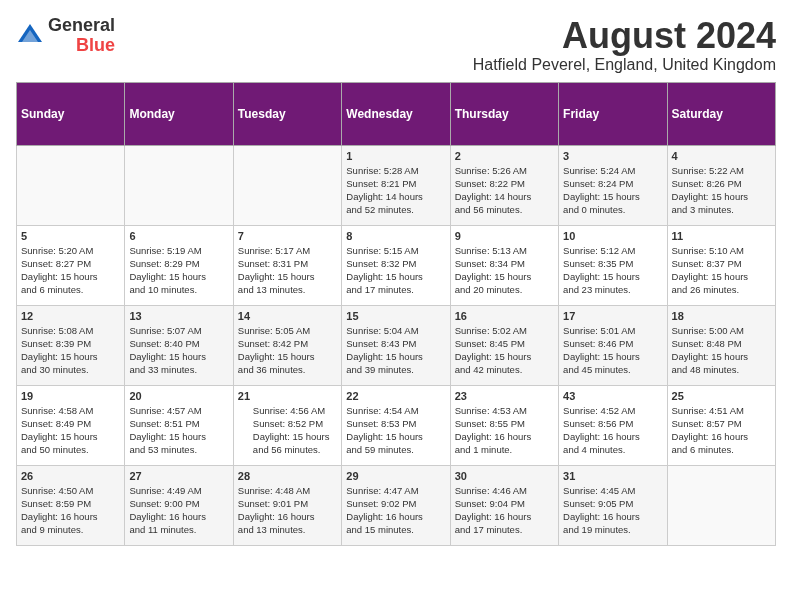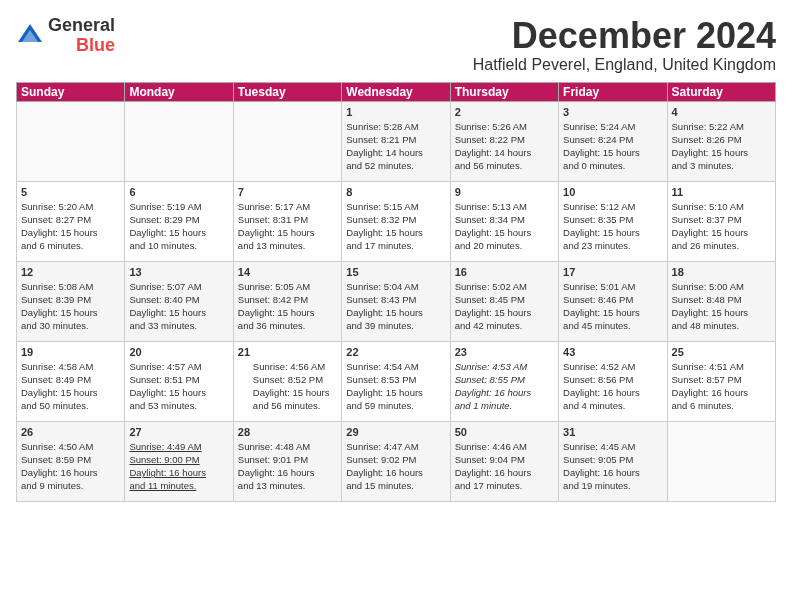--- a/index.html
+++ b/index.html
@@ -53,25 +53,25 @@
     .location-title {
       font-size: 16px;
       color: #333;
     }
     table {
       width: 100%;
       border-collapse: collapse;
       table-layout: fixed;
     }
     thead tr th {
-      background-color: #be185d;
+      background-color: #701a75;
       color: #fff;
       font-size: 12px;
       font-weight: bold;
-      padding: 2px 4px;
+      padding: 24px 4px;
       text-align: left;
       border: 1px solid #aaa;
     }
     tbody tr td {
       vertical-align: top;
       border: 1px solid #ccc;
       padding: 4px 4px;
       font-size: 10px;
       color: #333;
       height: 80px;
@@ -106,21 +106,21 @@
     <svg class="logo-icon" viewBox="0 0 28 28">
       <polygon points="14,2 26,20 2,20" fill="#1565c0"></polygon>
       <polygon points="14,8 22,20 6,20" fill="#fff" opacity="0.4"></polygon>
     </svg>
     <div class="logo-text">
       <span class="logo-general">General</span>
       <span class="logo-blue">Blue</span>
     </div>
   </div>
   <div class="title-area">
-    <div class="month-title">December 2024</div>
+    <div class="month-title">August 2024</div>
     <div class="location-title">Hatfield Peverel, England, United Kingdom</div>
   </div>
 </div>
 
 <table>
   <thead>
     <tr>
     <th>Sunday</th>
         <th>Monday</th>
         <th>Tuesday</th>
@@ -290,21 +290,21 @@
         </td>
         <td>
           <span class="day-number">22</span>
           <div class="cell-text" style="white-space: pre-line;">Sunrise: 4:54 AM
 Sunset: 8:53 PM
 Daylight: 15 hours
 and 59 minutes.</div>
         </td>
         <td>
           <span class="day-number">23</span>
-          <div class="cell-text" style="white-space: pre-line; font-style: italic;">Sunrise: 4:53 AM
+          <div class="cell-text" style="white-space: pre-line;">Sunrise: 4:53 AM
 Sunset: 8:55 PM
 Daylight: 16 hours
 and 1 minute.</div>
         </td>
         <td>
           <span class="day-number">43</span>
           <div class="cell-text" style="white-space: pre-line;">Sunrise: 4:52 AM
 Sunset: 8:56 PM
 Daylight: 16 hours
 and 4 minutes.</div>
@@ -320,41 +320,41 @@
       <tr>
         <td>
           <span class="day-number">26</span>
           <div class="cell-text" style="white-space: pre-line;">Sunrise: 4:50 AM
 Sunset: 8:59 PM
 Daylight: 16 hours
 and 9 minutes.</div>
         </td>
         <td>
           <span class="day-number">27</span>
-          <div class="cell-text" style="white-space: pre-line; text-decoration: underline;">Sunrise: 4:49 AM
+          <div class="cell-text" style="white-space: pre-line;">Sunrise: 4:49 AM
 Sunset: 9:00 PM
 Daylight: 16 hours
 and 11 minutes.</div>
         </td>
         <td>
           <span class="day-number">28</span>
           <div class="cell-text" style="white-space: pre-line;">Sunrise: 4:48 AM
 Sunset: 9:01 PM
 Daylight: 16 hours
 and 13 minutes.</div>
         </td>
         <td>
           <span class="day-number">29</span>
           <div class="cell-text" style="white-space: pre-line;">Sunrise: 4:47 AM
 Sunset: 9:02 PM
 Daylight: 16 hours
 and 15 minutes.</div>
         </td>
         <td>
-          <span class="day-number">50</span>
+          <span class="day-number">30</span>
           <div class="cell-text" style="white-space: pre-line;">Sunrise: 4:46 AM
 Sunset: 9:04 PM
 Daylight: 16 hours
 and 17 minutes.</div>
         </td>
         <td>
           <span class="day-number">31</span>
           <div class="cell-text" style="white-space: pre-line;">Sunrise: 4:45 AM
 Sunset: 9:05 PM
 Daylight: 16 hours

